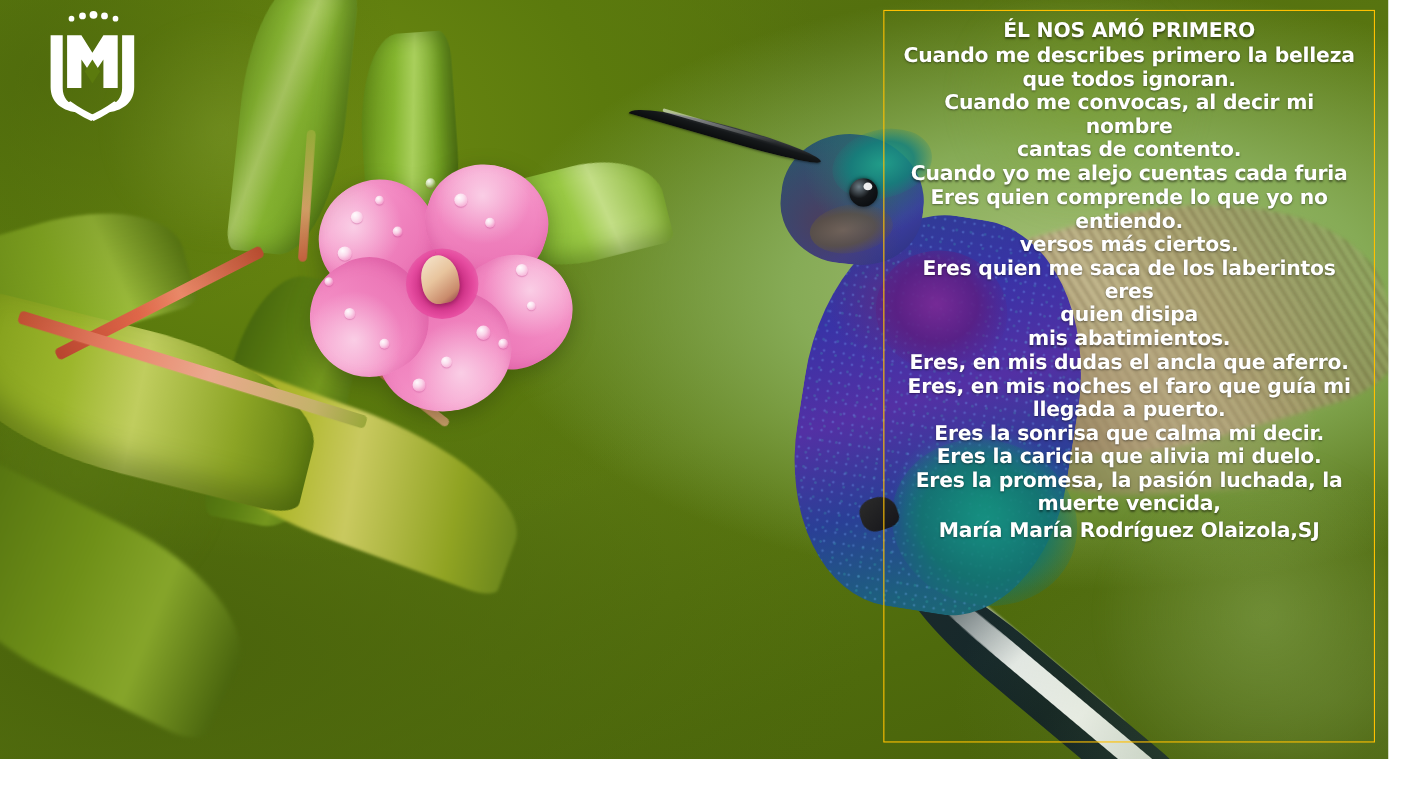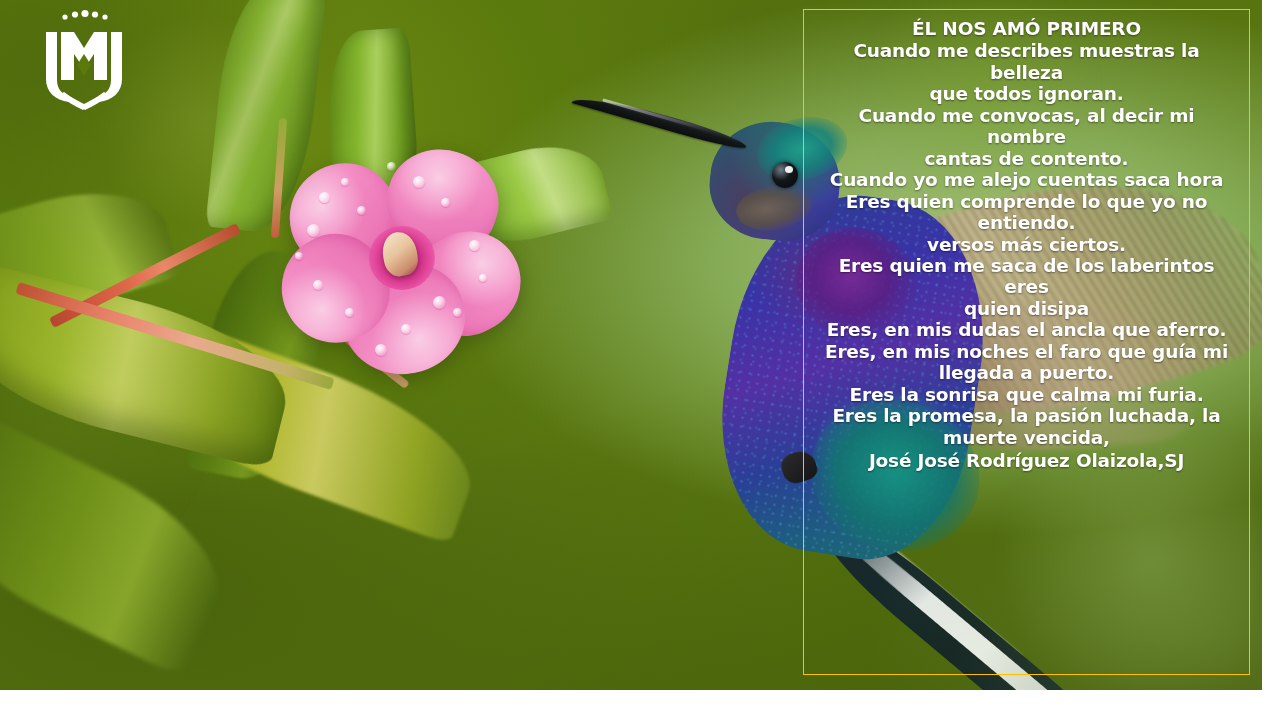--- a/index.html
+++ b/index.html
@@ -495,34 +495,36 @@
         <path d="M60 46 l7 11 l-7 11 l-7 -11 z" fill="#5b7a0d"></path>
 
         <path d="M40 84 c8 6 16 10 24 14 l-5 4 c-9 -4 -17 -9 -24 -15 z"></path>
         <path d="M80 84 c-8 6 -16 10 -24 14 l5 4 c9 -4 17 -9 24 -15 z"></path>
       </g>
     </svg>
   </div>
 
   <div id="poem-panel">
     <p class="poem-title">ÉL NOS AMÓ PRIMERO</p>
-    <p class="poem-line">Cuando me describes muestras la belleza</p>
+    <p class="poem-line">Cuando me describes primero la belleza</p>
     <p class="poem-line">que todos ignoran.</p>
     <p class="poem-line">Cuando me convocas, al decir mi nombre</p>
     <p class="poem-line">cantas de contento.</p>
-    <p class="poem-line">Cuando yo me alejo cuentas saca hora</p>
+    <p class="poem-line">Cuando yo me alejo cuentas cada furia</p>
     <p class="poem-line">Eres quien comprende lo que yo no</p>
     <p class="poem-line">entiendo.</p>
     <p class="poem-line">versos más ciertos.</p>
     <p class="poem-line">Eres quien me saca de los laberintos eres</p>
     <p class="poem-line">quien disipa</p>
+    <p class="poem-line">mis abatimientos.</p>
     <p class="poem-line">Eres, en mis dudas el ancla que aferro.</p>
     <p class="poem-line">Eres, en mis noches el faro que guía mi</p>
     <p class="poem-line">llegada a puerto.</p>
-    <p class="poem-line">Eres la sonrisa que calma mi furia.</p>
+    <p class="poem-line">Eres la sonrisa que calma mi decir.</p>
+    <p class="poem-line">Eres la caricia que alivia mi duelo.</p>
     <p class="poem-line">Eres la promesa, la pasión luchada, la</p>
     <p class="poem-line">muerte vencida,</p>
-    <p class="poem-author">José José Rodríguez Olaizola,SJ</p>
+    <p class="poem-author">María María Rodríguez Olaizola,SJ</p>
   </div>
 
 </div>
 
 <div id="bottom-band"></div>
 
 </body></html>

